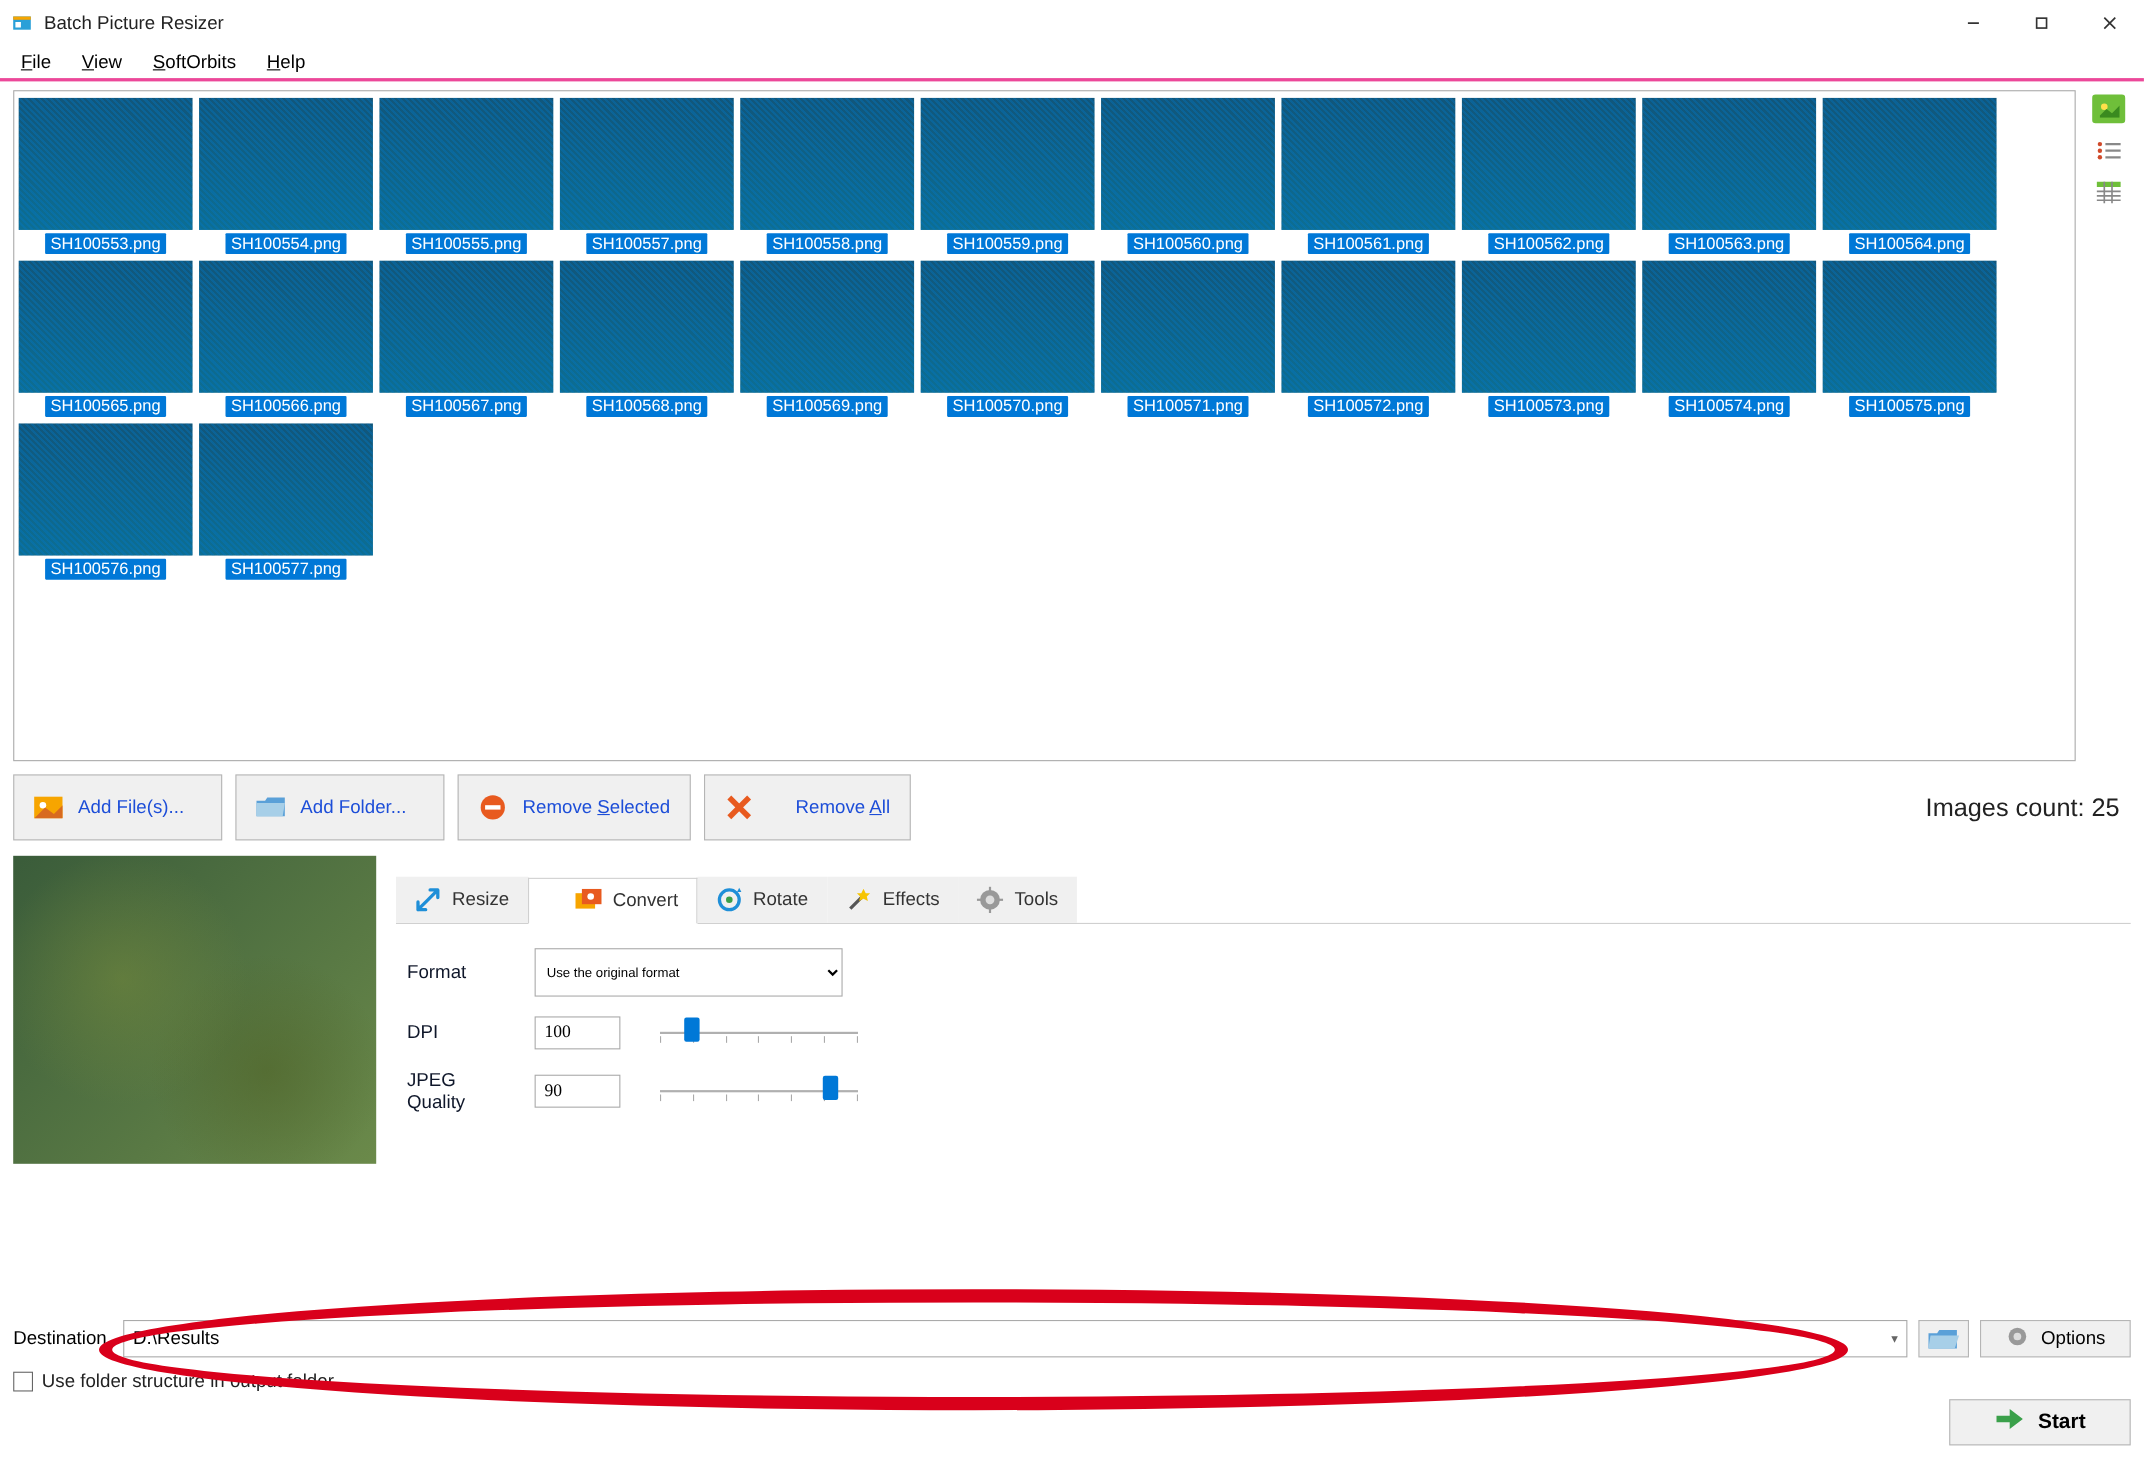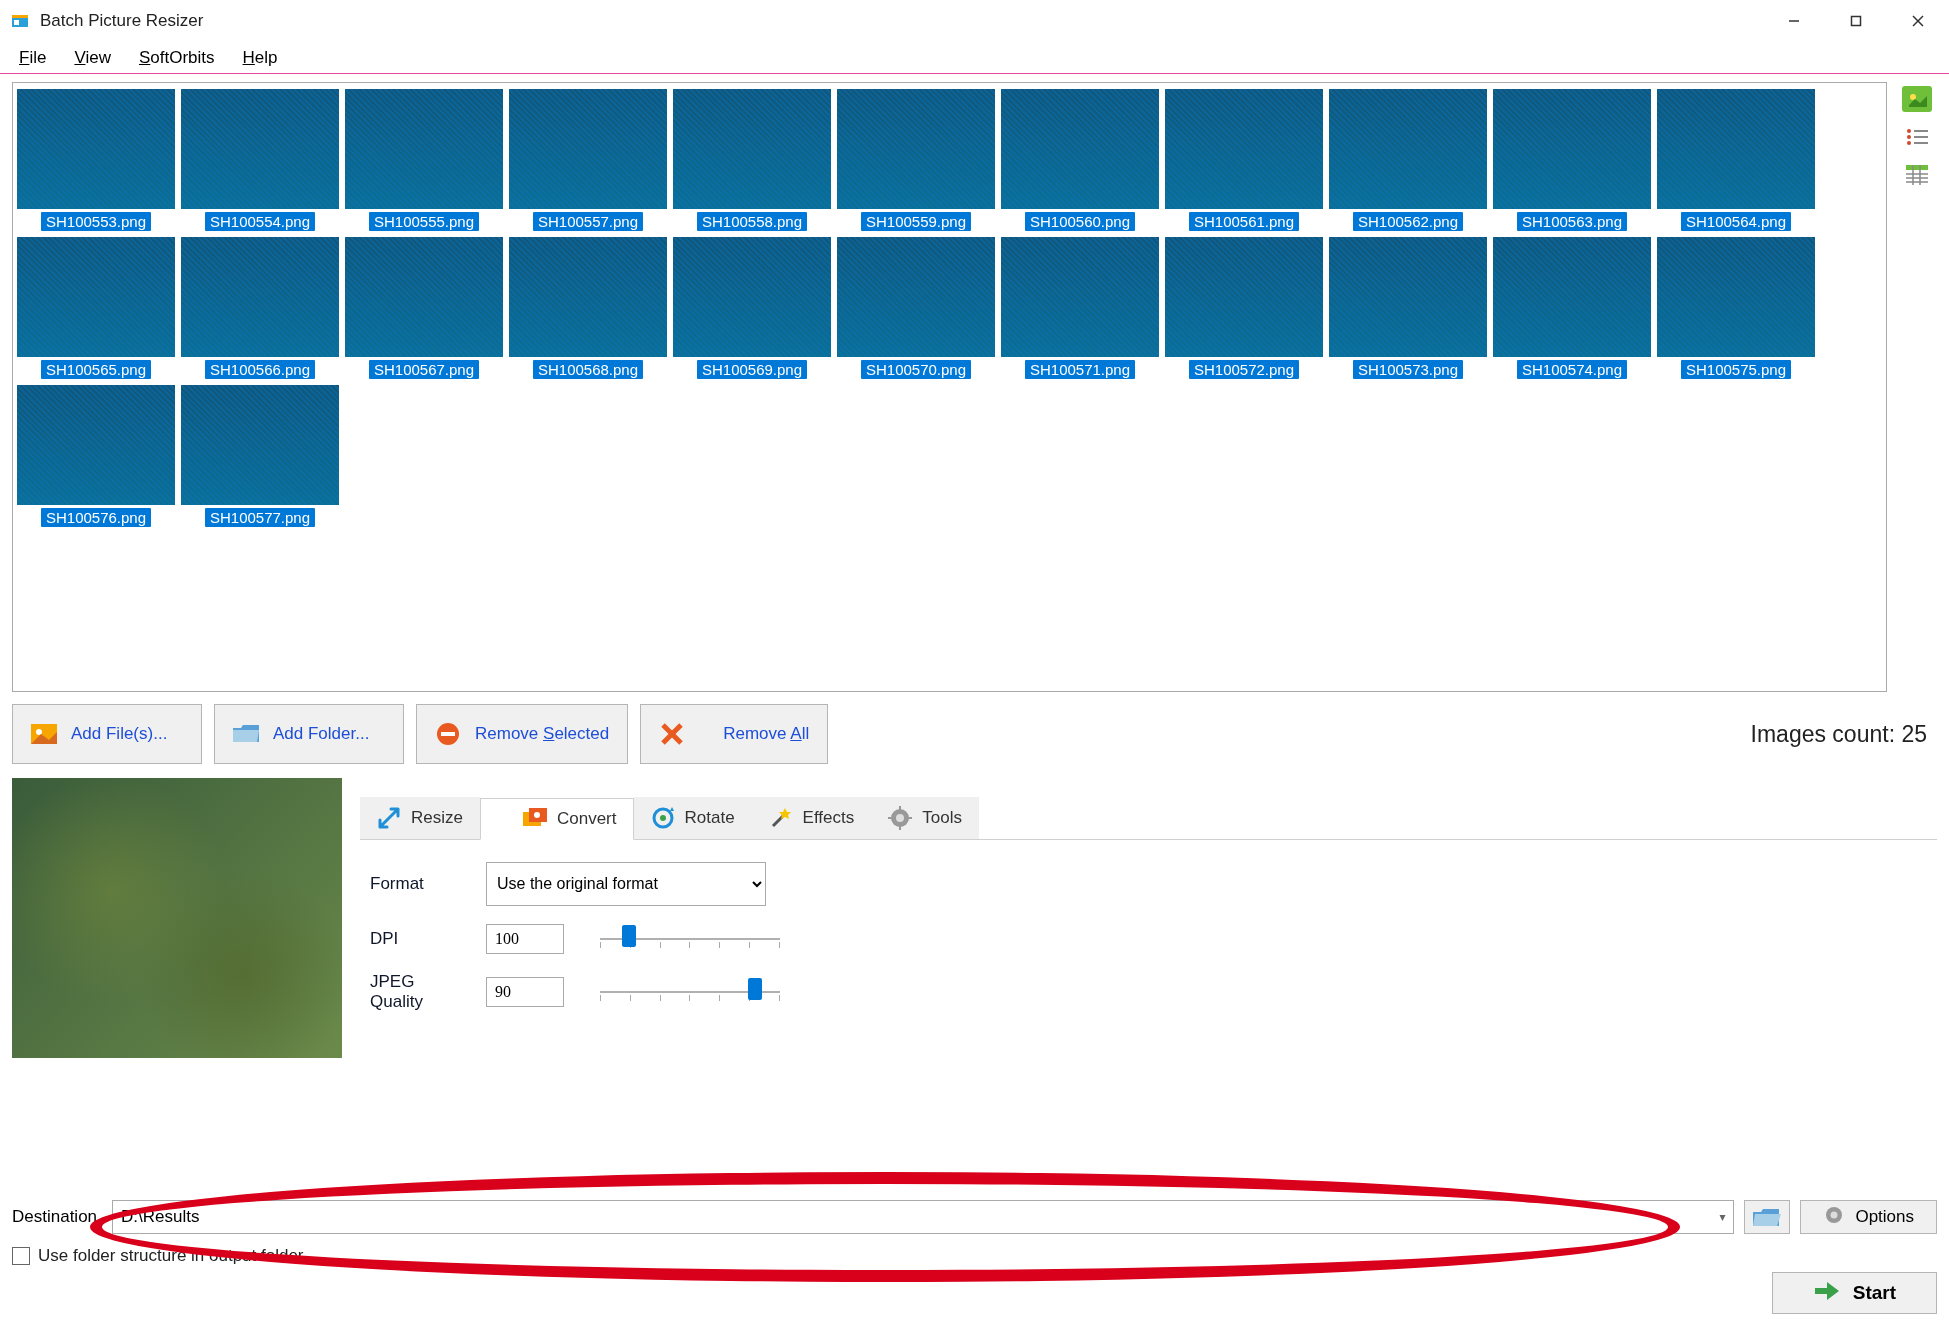--- a/index.html
+++ b/index.html
@@ -7,21 +7,21 @@
 .window { width: 1949px; height: 1330px; display: flex; flex-direction: column; background:#fff; overflow:hidden; }
 
 
 .titlebar { height: 42px; background: #fff; display: flex; align-items: center; border-bottom: 0; }
 .titlebar .icon { width: 20px; height: 20px; margin: 0 10px 0 10px; }
 .titlebar .title { font-size: 17px; color: #222; flex: 1; }
 .winbtns { display: flex; height: 100%; }
 .winbtn { width: 62px; height: 100%; display:flex; align-items:center; justify-content:center; color:#222; font-size:14px; }
 
 
-.menubar { height: 32px; display:flex; align-items:center; padding-left:5px; border-bottom:1px solid #ec4899; }
+.menubar { height: 32px; display:flex; align-items:center; padding-left:5px; border-bottom:3px solid #ec4899; }
 .menubar span { padding: 3px 14px; font-size:17px; color:#000; }
 .menubar span u { text-decoration: underline; }
 
 
 .main { flex:1; display:flex; flex-direction:column; padding:8px 12px 0 12px; position:relative; overflow:hidden;}
 .gallery-row { display:flex; gap:10px; }
 .gallery { flex:1; border:1px solid #aaa; padding:6px 4px; height:610px; overflow:hidden; background:#fff; }
 .thumbs-grid { display:flex; flex-wrap:wrap; gap:6px 6px; }
 .thumb { width:158px; display:flex; flex-direction:column; align-items:center; }
 .thumb .img { width:158px; height:120px; background:#2a6f8f; position:relative; overflow:hidden; }
@@ -48,21 +48,21 @@
   radial-gradient(circle at 70% 70%, rgba(80,100,40,0.6), transparent 35%);}
 .settings-pane { flex:1; }
 .tabs { display:flex; border-bottom:1px solid #d0d0d0; }
 .tab { height:42px; display:flex; align-items:center; gap:10px; padding:0 16px; font-size:17px; color:#333; border:1px solid transparent; border-bottom:none; background:#f0f0f0; }
 .tab.active { background:#fff; border-color:#d0d0d0; border-bottom:1px solid #fff; position:relative; top:1px;padding-left:42px; }
 .tab .ti { width:24px; height:24px; display:flex; align-items:center; justify-content:center; }
 
 .settings-body { padding:22px 10px 10px 10px; }
 .form-row { display:flex; align-items:center; margin-bottom:18px; gap:16px; }
 .form-row .lbl { width:100px; font-size:17px; color:#0f172a; }
-.form-row select { width:280px; height:44px; border:1px solid #aaa; font-size:16px; padding:0 6px; background:#fff; }
+.form-row select { width:280px; height:44px; border:1px solid #aaa; font-size:12px; padding:0 6px; background:#fff; }
 .form-row input[type="text"] { width:78px; height:30px; border:1px solid #aaa; font-size:16px; padding:0 8px;font-family:Liberation Serif, serif; }
 .slider { position:relative; width:180px; height:24px; margin-left:20px; }
 .slider-track { position:absolute; top:11px; left:0; right:0; height:2px; background:#b0b0b0; }
 .slider-ticks { position:absolute; top:15px; left:0; right:0; display:flex; justify-content:space-between; }
 .slider-ticks span { display:block; width:1px; height:6px; background:#aaa; }
 .slider-thumb { position:absolute; top:-2px; width:14px; height:22px; background:#0078d7; border-radius:2px; }
 
 
 .bottom { margin-top:auto; padding:10px 12px 16px 12px; position:relative; }
 .dest-row { display:flex; align-items:center; gap:10px; margin-bottom:12px; }

